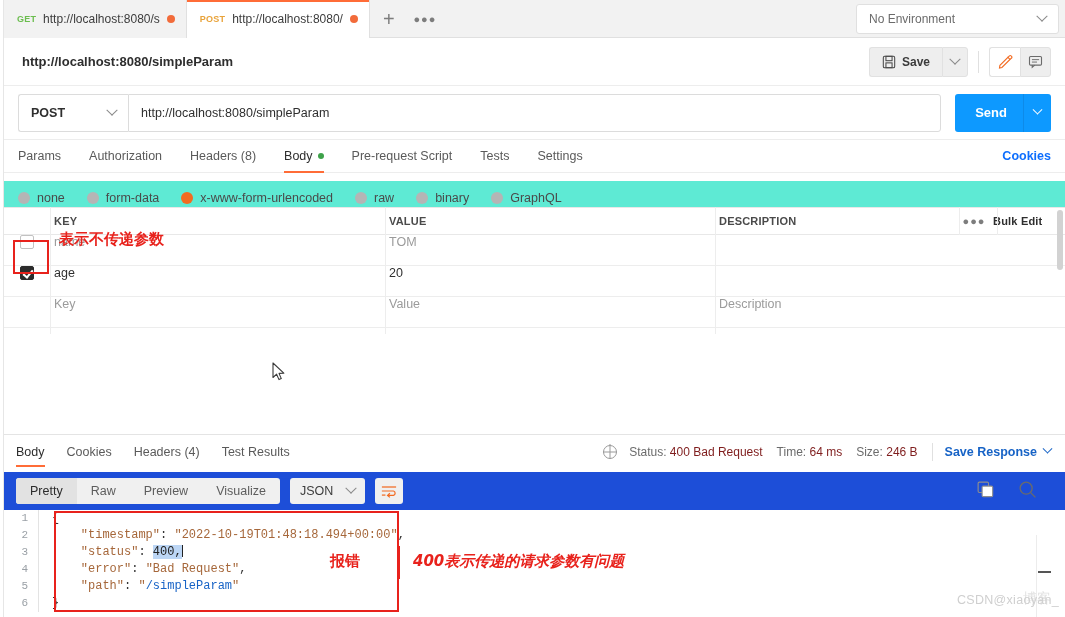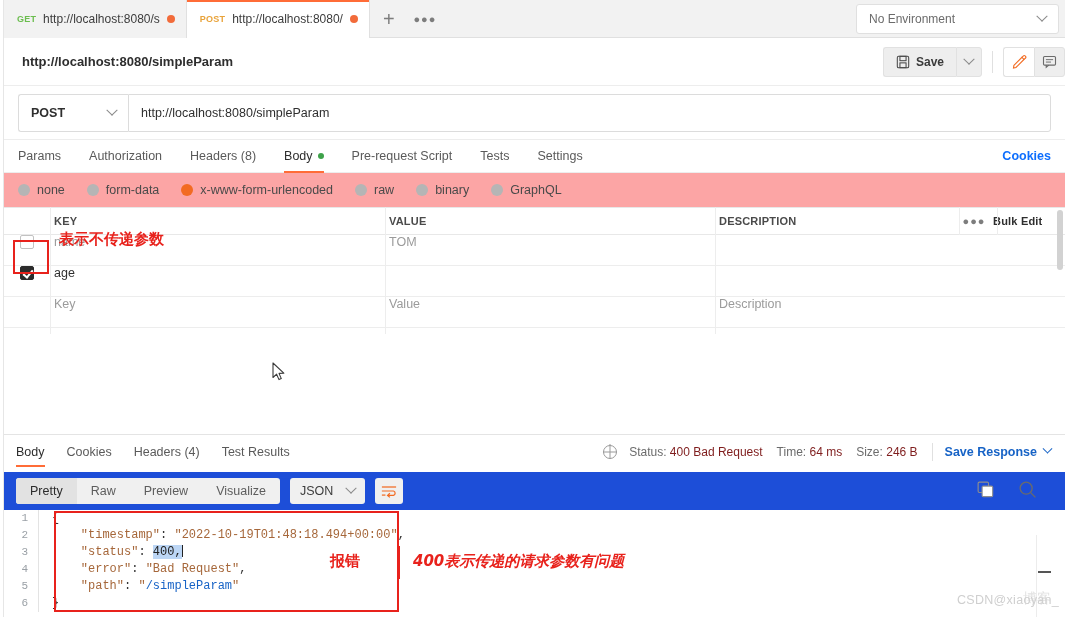--- a/index.html
+++ b/index.html
@@ -123,20 +123,21 @@
     display: flex; align-items: center;
   }
   .req-name {
     margin-left: 18px;
     font-size: 13px;
     font-weight: bold;
     color: #2e2e2e;
   }
   .namebar-right {
     margin-left: auto;
+    margin-right: 14px;
     display: flex; align-items: center;
     gap: 0;
   }
   .save-btn {
     display: flex; align-items: center; gap: 6px;
     height: 30px; padding: 0 12px;
     background: #eeeeee;
     border: 1px solid #e1e1e1;
     border-right: none;
     border-radius: 3px 0 0 3px;
@@ -254,25 +255,25 @@
   .cookies-link {
     margin-left: auto;
     color: #0d6efd;
     font-size: 12.5px;
     font-weight: bold;
     cursor: pointer;
   }
 
   
   .bodytypes {
-    position: absolute; left: 4px; top: 173px;
+    position: absolute; left: 4px; top: 181px;
     width: 1061px; height: 34px;
     display: flex; align-items: center;
     padding: 0 14px;
-    background: #fca5a5;
+    background: #5eead4;
   }
   .radio-item {
     display: flex; align-items: center; gap: 7px;
     margin-right: 22px;
     font-size: 12.5px;
     color: #4a4a4a;
     cursor: pointer;
   }
   .radio-dot {
     width: 12px; height: 12px;
@@ -644,20 +645,26 @@
   </div>
 
   <div class="urlbar">
     <div class="method-box">
       <span>POST</span>
       <span class="chev"></span>
     </div>
     <div class="url-input">
       <span>http://localhost:8080/simpleParam</span>
     </div>
+    <div class="send-btn">
+      <span class="send-label">Send</span>
+      <span class="send-caret">
+        <span class="chev-white"></span>
+      </span>
+    </div>
   </div>
 
   <div class="reqtabs">
     <div class="rtab">
       <span>Params</span>
     </div>
     <div class="rtab">
       <span>Authorization</span>
     </div>
     <div class="rtab">
@@ -724,20 +731,21 @@
       <div class="cell-value dim">TOM</div>
       <div class="cell-desc dim"></div>
       <div class="cell-tail"></div>
     </div>
 
     <div class="ptable-row">
       <div class="cell-check">
         <span class="cb checked"></span>
       </div>
       <div class="cell-key dark">age</div>
+      <div class="cell-value dark">20</div>
       <div class="cell-desc dim"></div>
       <div class="cell-tail"></div>
     </div>
 
     <div class="ptable-row">
       <div class="cell-check"></div>
       <div class="cell-key dim">Key</div>
       <div class="cell-value dim">Value</div>
       <div class="cell-desc dim">Description</div>
       <div class="cell-tail"></div>

